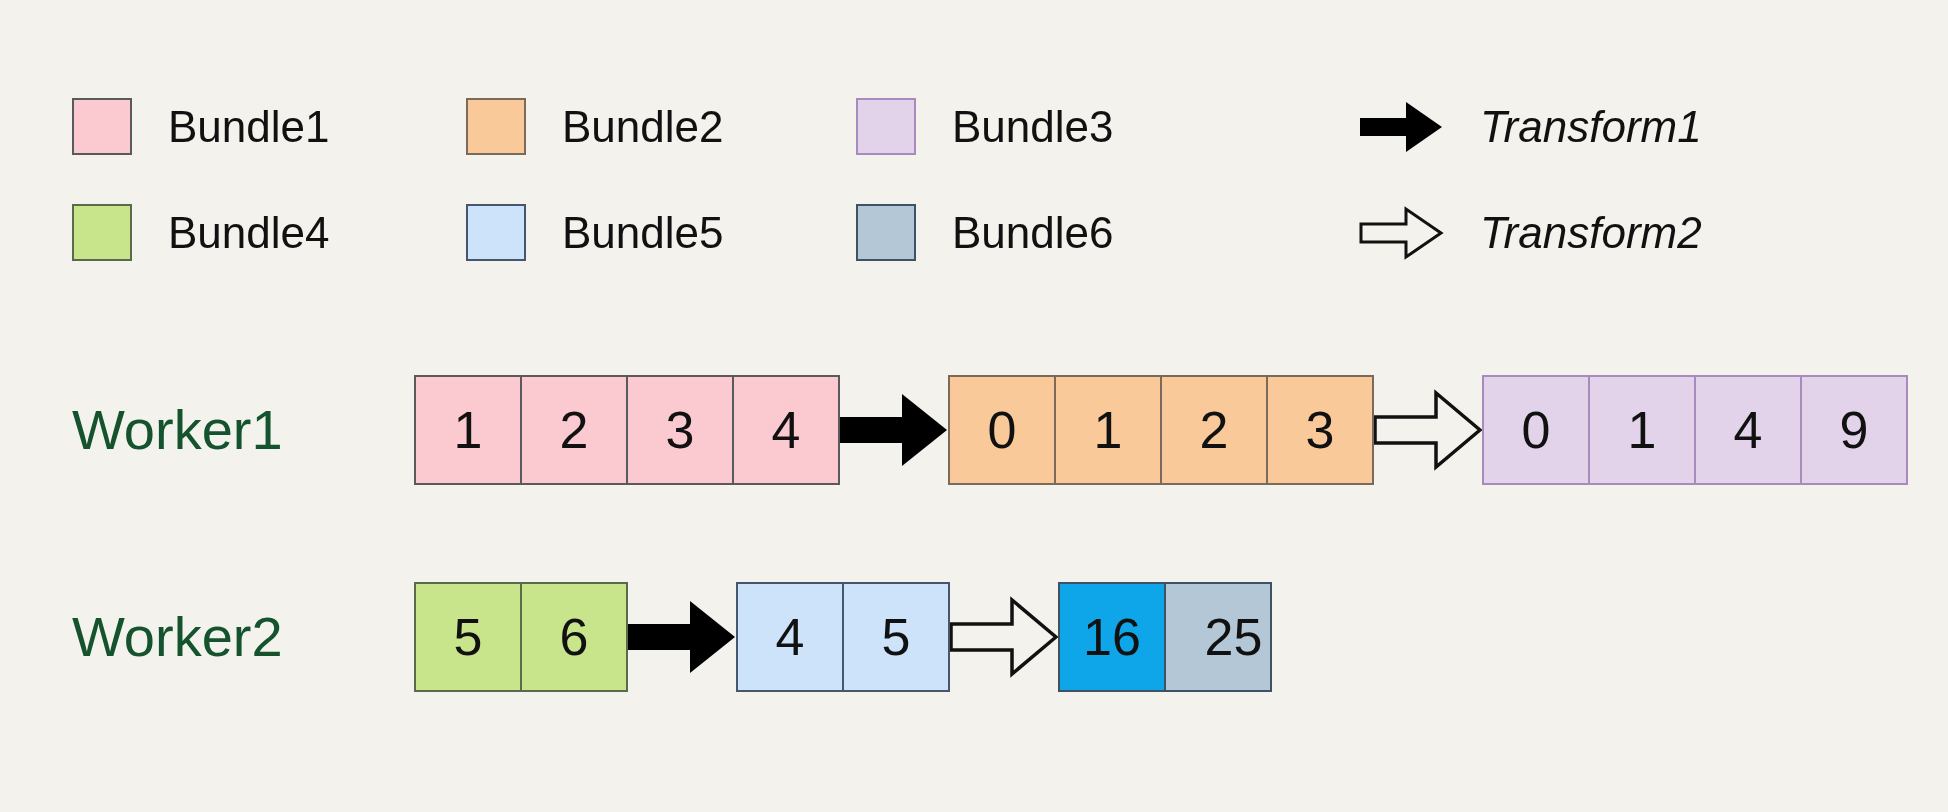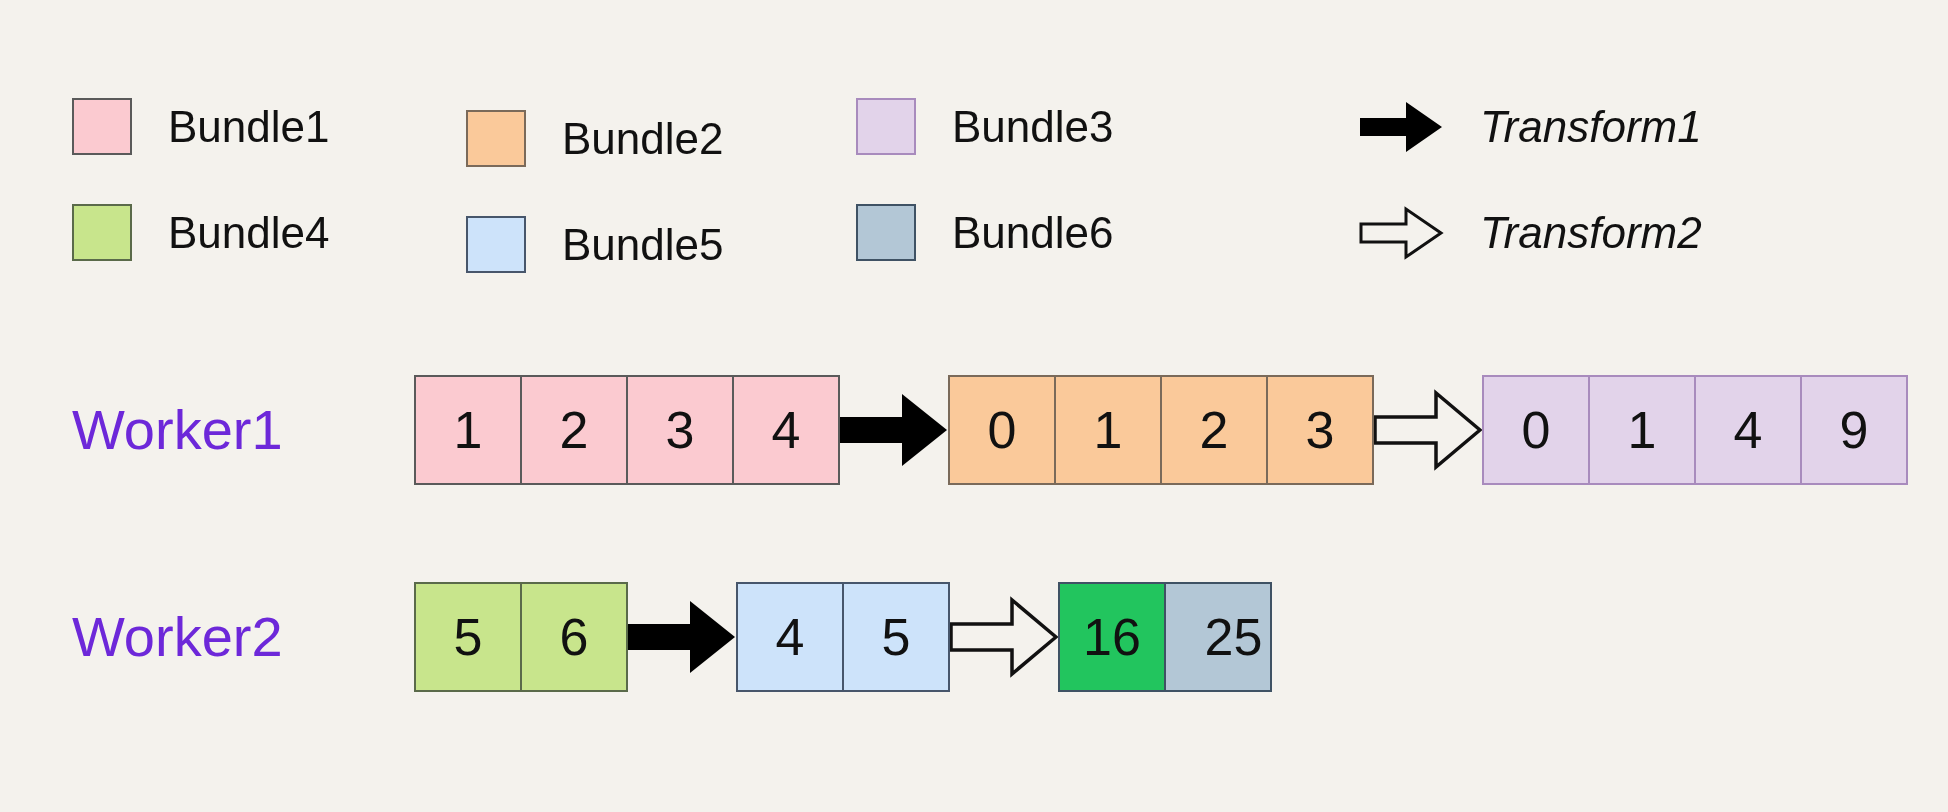--- a/index.html
+++ b/index.html
@@ -52,21 +52,21 @@
   .legend-arrowbox {
     width: 86px;
     height: 57px;
     display: flex;
     align-items: center;
     justify-content: center;
   }
 
   
   .lg-c1 { left: 72px; }
-  .lg-c2 { left: 466px; margin-top: 12px; }
+  .lg-c2 { left: 466px; }
   .lg-c3 { left: 828px; padding-left: 28px; }
   .lg-c4 { left: 1358px; font-style: italic; }
   .lg-r1 { top: 98px; }
   .lg-r2 { top: 204px; }
 
   
   .worker-row {
     position: absolute;
     left: 0;
     height: 150px;
@@ -75,21 +75,21 @@
   }
   #worker-row-0 { top: 355px; }
   #worker-row-1 { top: 562px; }
 
   .worker-label {
     position: absolute;
     left: 72px;
     width: 300px;
     font-size: 56px;
     line-height: 1;
-    color: #6d28d9;
+    color: #14532d;
     white-space: nowrap;
   }
 
   .pipeline {
     position: absolute;
     left: 414px;
     display: flex;
     align-items: center;
   }
 
@@ -229,19 +229,19 @@
         <div class="bundle">
           <div class="cell" style="background: rgb(205, 227, 250); border-color: rgb(71, 86, 107);">4</div>
           <div class="cell" style="background: rgb(205, 227, 250); border-color: rgb(71, 86, 107);">5</div>
         </div>
         <div class="arrow-slot">
           <svg width="108" height="86" viewBox="0 0 108 86" aria-hidden="true">
             <path d="M1 30 L62 30 L62 6 L106 43 L62 80 L62 56 L1 56 Z" fill="#f4f2ed" stroke="#111111" stroke-width="3.5" stroke-linejoin="miter"></path>
           </svg>
         </div>
         <div class="bundle">
-          <div class="cell" style="background: #22c55e; border-color: rgb(63, 82, 100);">16</div>
+          <div class="cell" style="background: #0ea5e9; border-color: rgb(63, 82, 100);">16</div>
           <div class="cell" style="background: rgb(179, 199, 214); border-color: rgb(63, 82, 100); padding-left: 31px;">25</div>
         </div>
       </div>
   </div>
 
 </div>
 
 </body></html>

